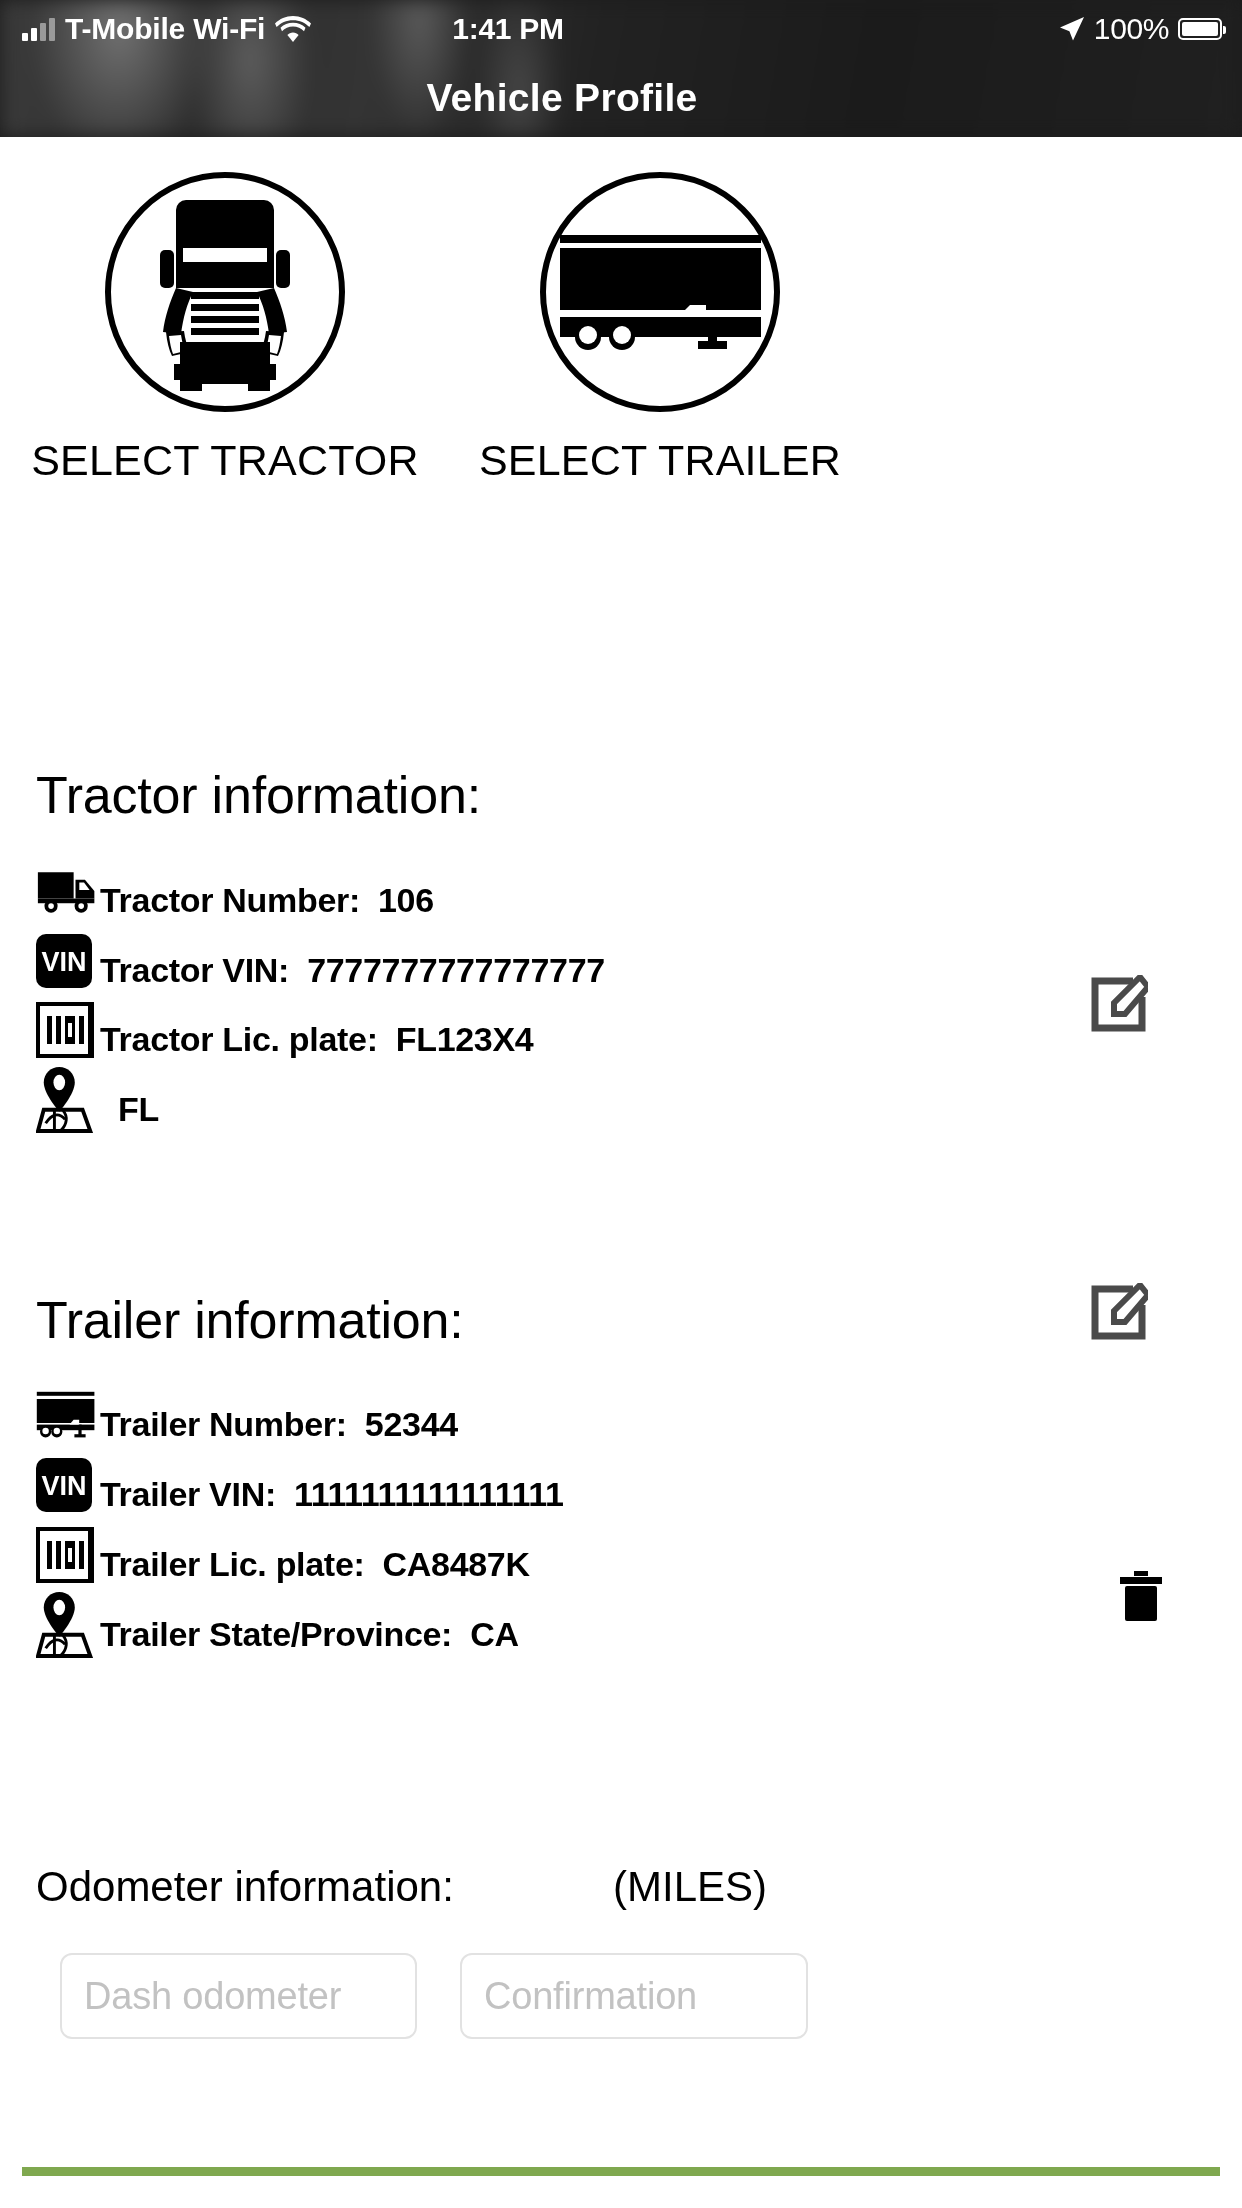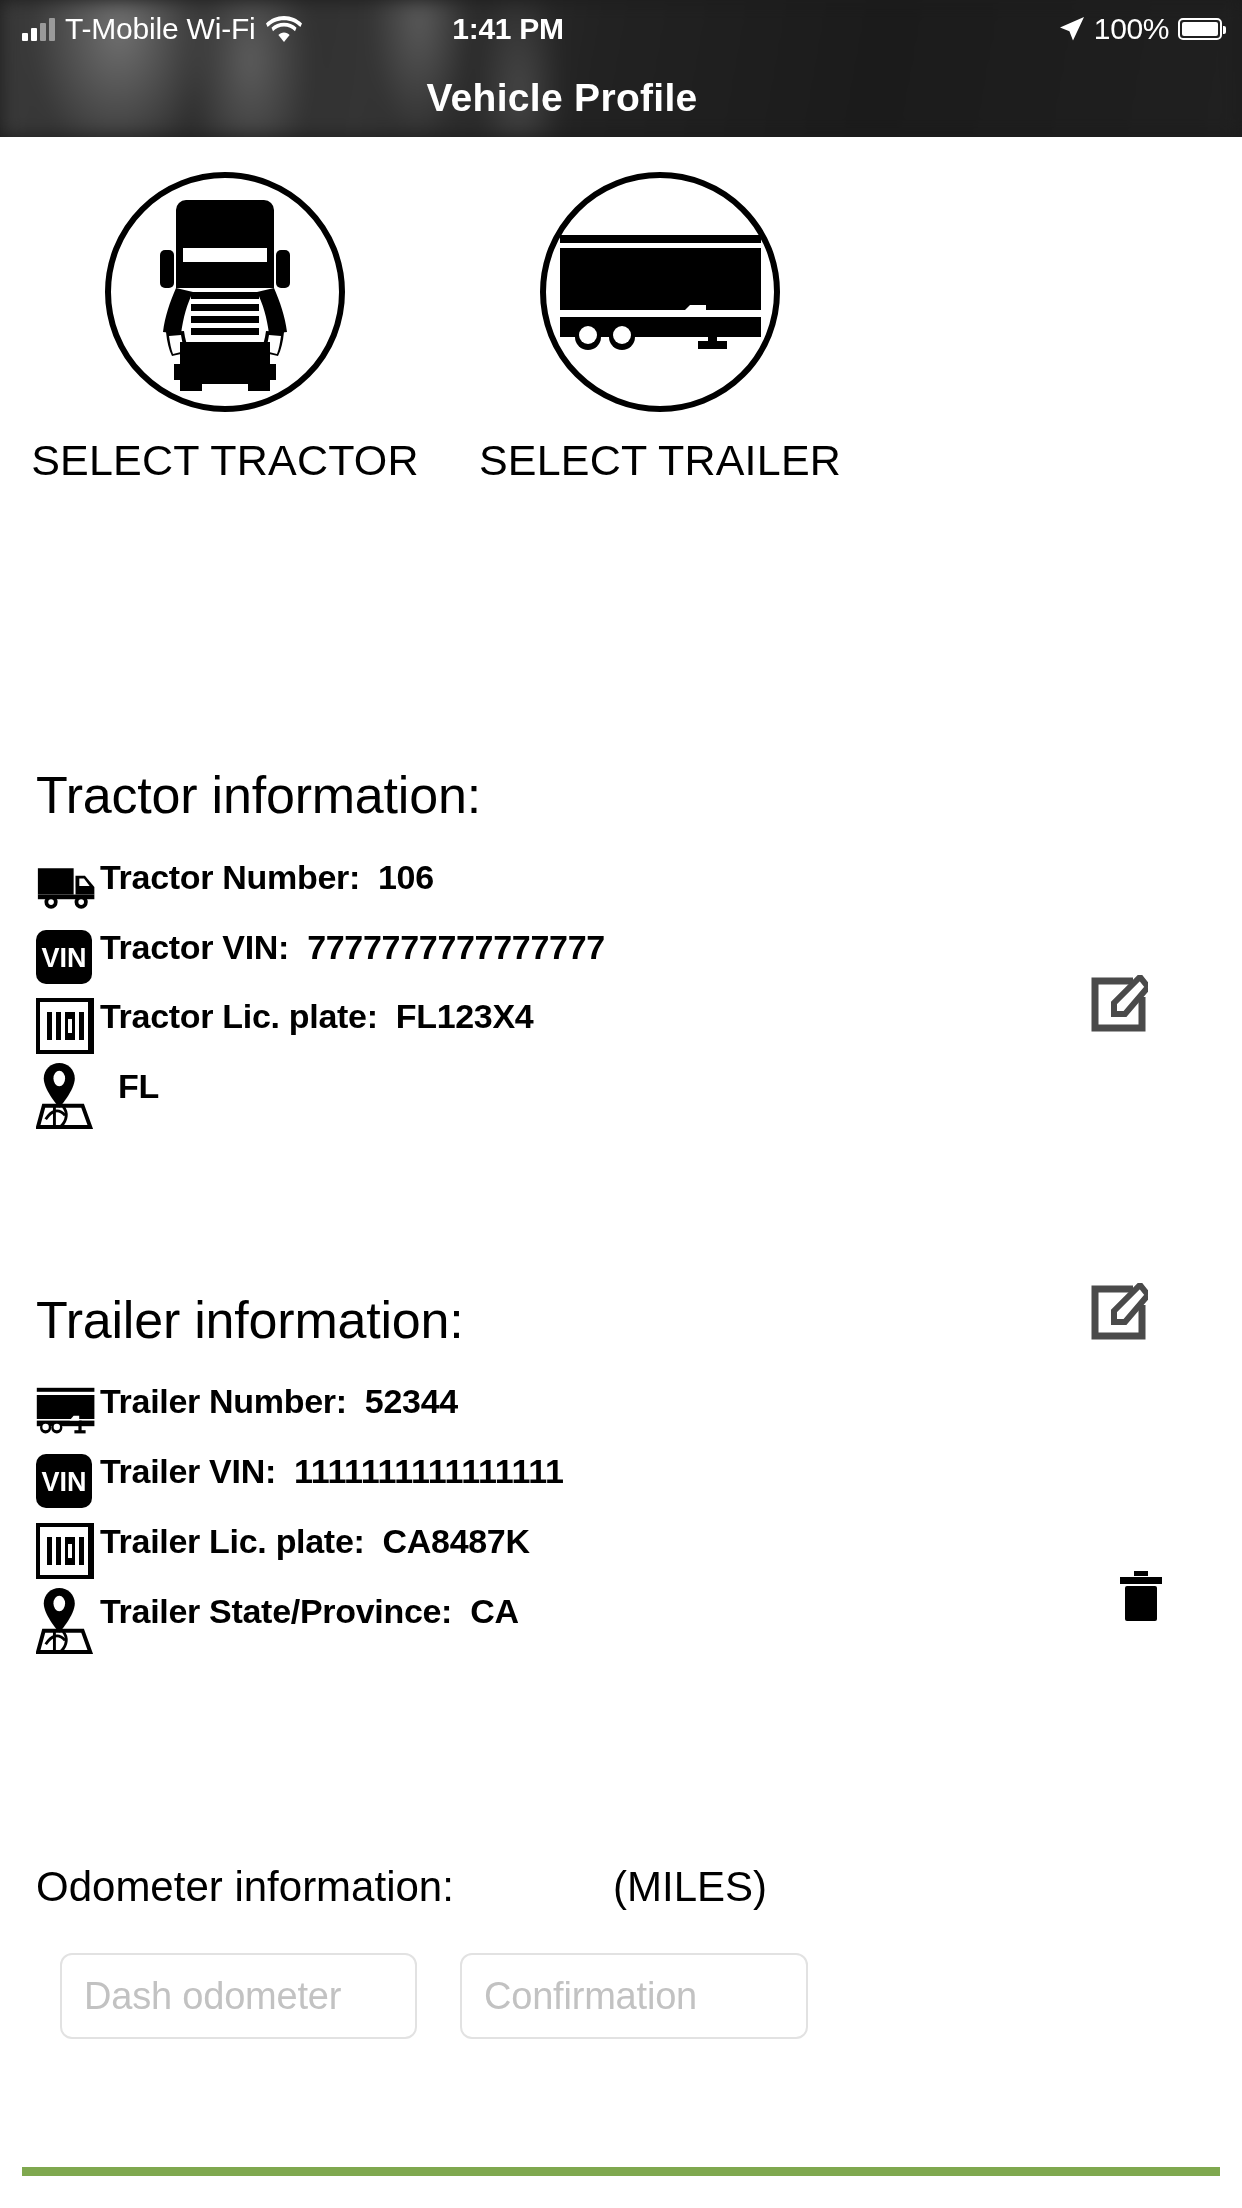--- a/index.html
+++ b/index.html
@@ -34,21 +34,21 @@
   .sb-left {
     position:absolute; left:22px; top:0; height:58px;
     display:flex; align-items:center; gap:10px;
   }
   .bars { display:flex; align-items:flex-end; gap:3px; height:24px; }
   .bars i { display:block; width:6px; background:#fff; border-radius:1px; }
   .bars i:nth-child(1){ height:8px; }
   .bars i:nth-child(2){ height:13px; }
   .bars i:nth-child(3){ height:18px; background:#9a9a9a; }
   .bars i:nth-child(4){ height:23px; background:#9a9a9a; }
-  .carrier { font-size:30px; letter-spacing:-0.2px; }
+  .carrier { font-size:30px; letter-spacing:-0.2px;font-weight:bold; }
   .sb-center {
     position:absolute; left:0; top:0; width:1016px; height:58px;
     display:flex; align-items:center; justify-content:center;
     font-size:30px; font-weight:600; letter-spacing:-0.3px;
   }
   .sb-right {
     position:absolute; right:20px; top:0; height:58px;
     display:flex; align-items:center; gap:9px;
   }
   .batt-pct { font-size:30px; letter-spacing:-0.4px; }
@@ -85,21 +85,21 @@
     white-space:nowrap;
   }
 
   
   .section-head {
     position:absolute; left:36px;
     font-size:52px; color:#000; letter-spacing:-0.2px;
   }
   .row {
     position:absolute; left:36px;
-    display:flex; align-items:flex-start; height:62px;
+    display:flex; align-items:flex-end; height:62px;
   }
   .row-icon {
     width:64px; height:58px; flex:0 0 64px;
     display:flex; align-items:center; justify-content:flex-start;
   }
   .row-label {
     font-size:34px; font-weight:700; color:#000; letter-spacing:-0.3px;
     white-space:nowrap;
   }
   .row-value {

